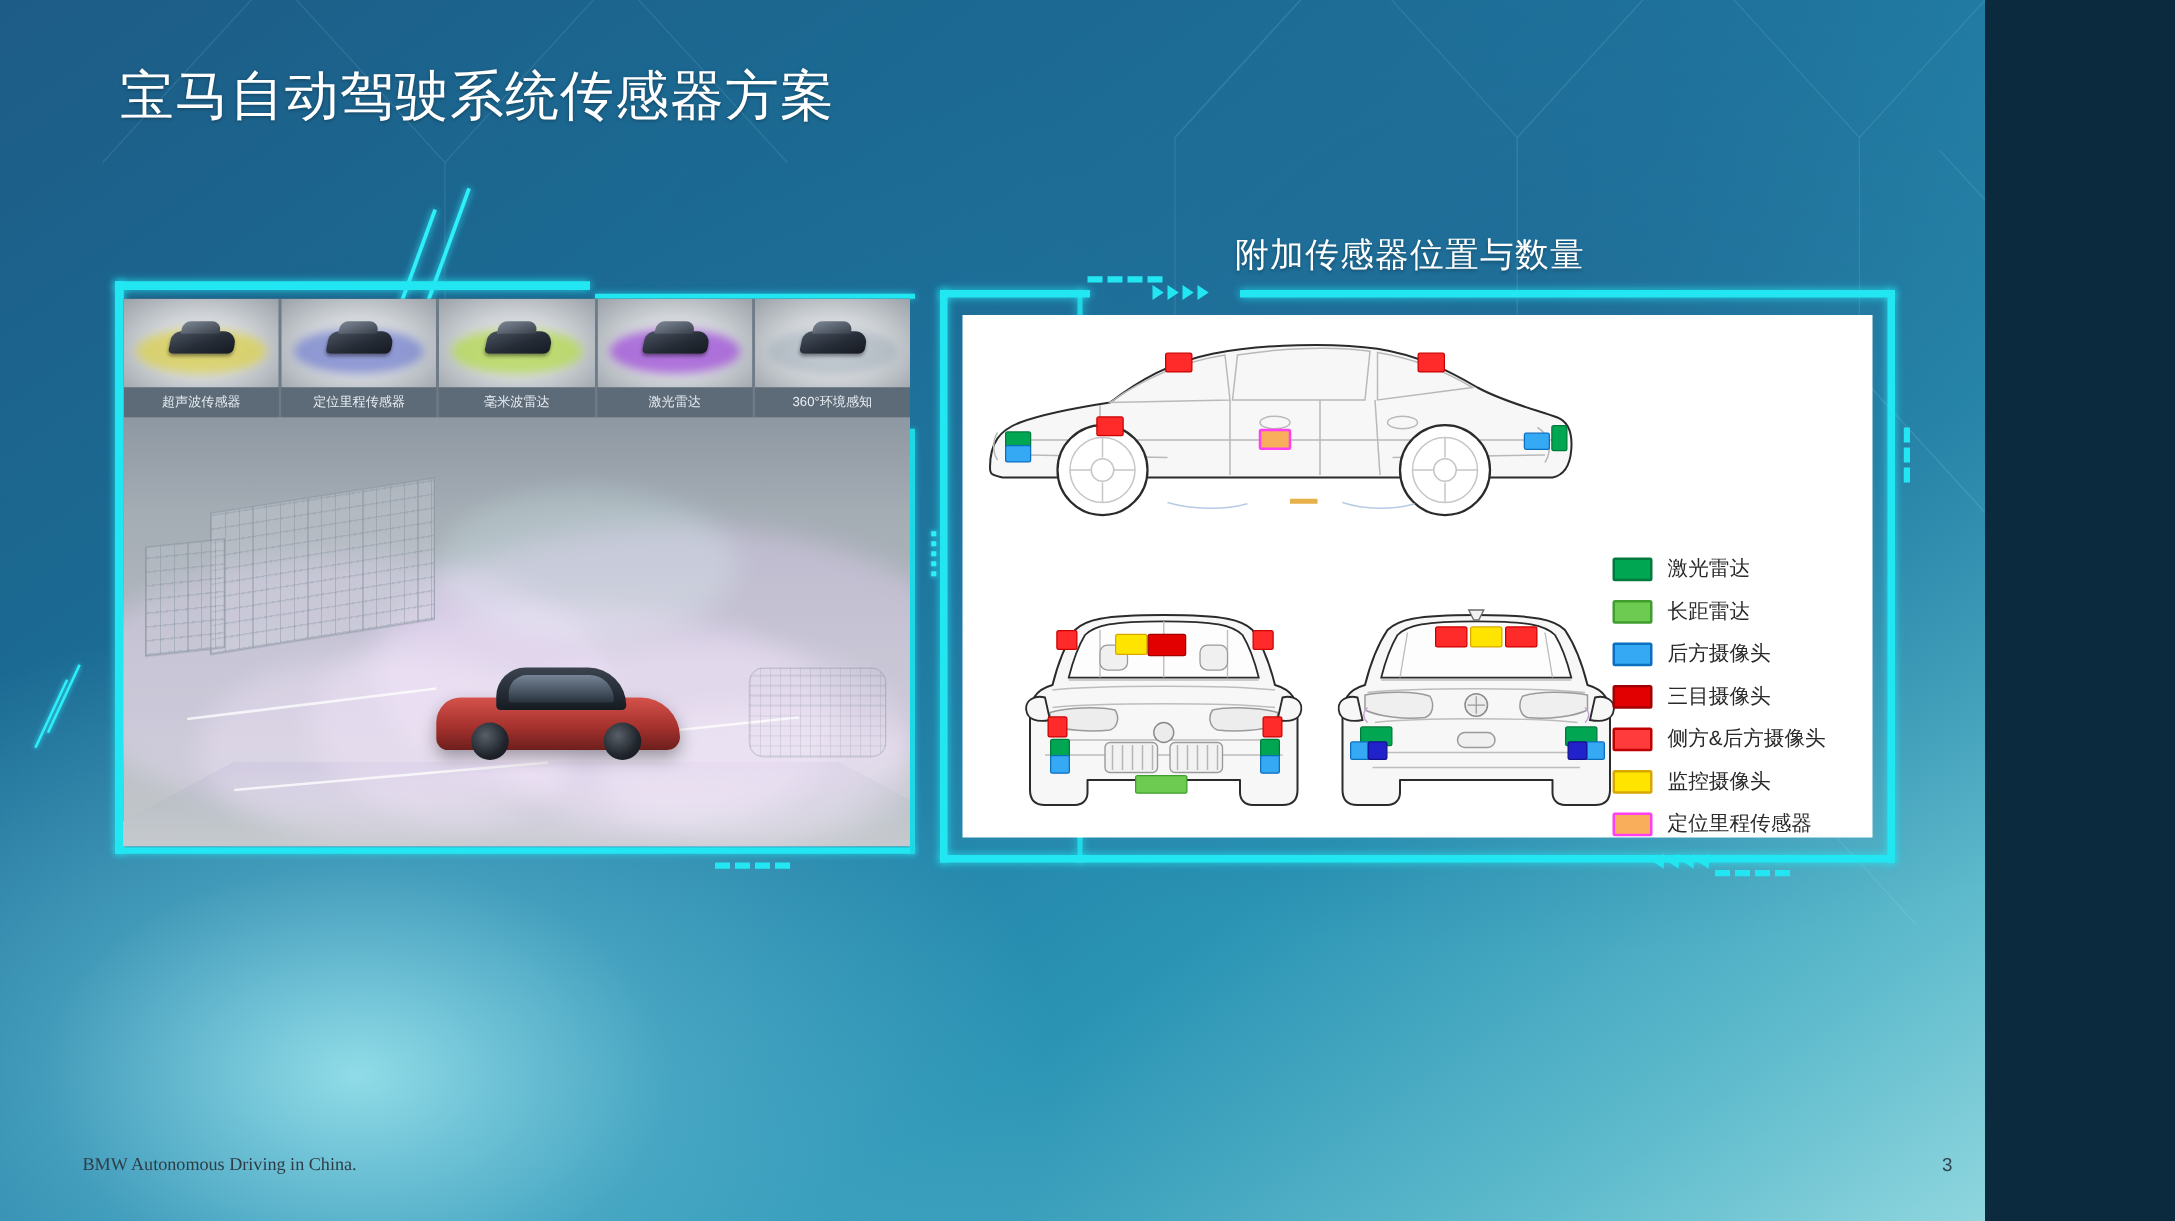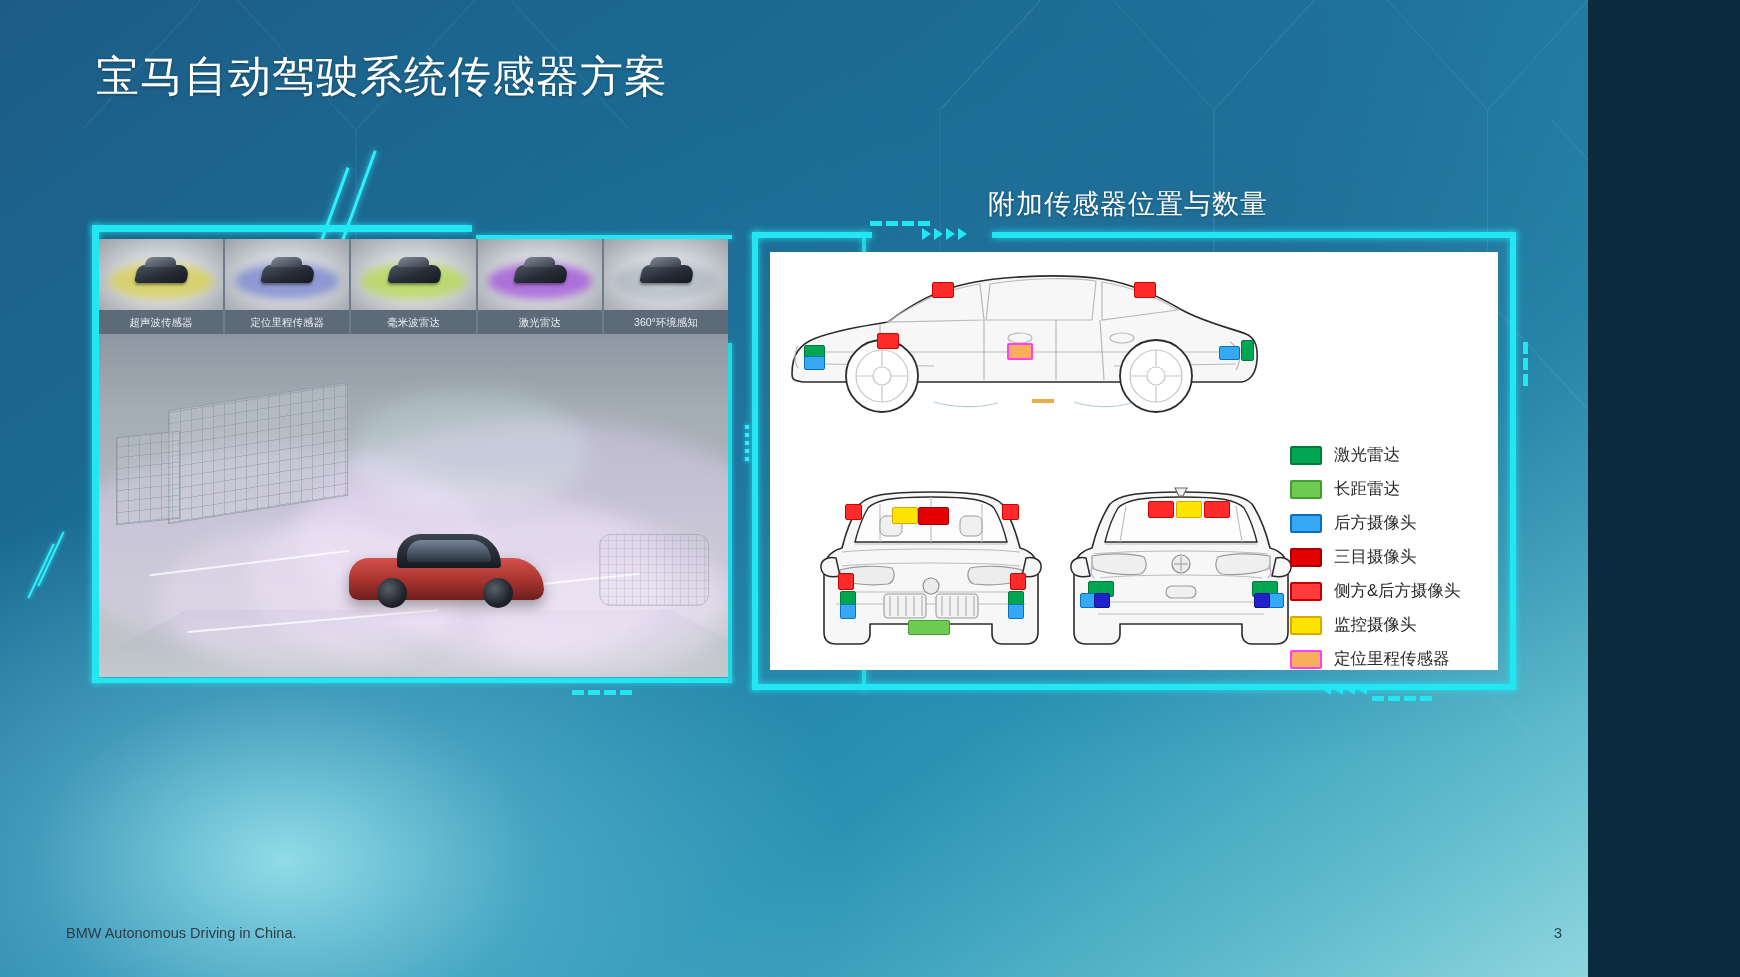--- a/index.html
+++ b/index.html
@@ -303,20 +303,21 @@
     white-space: nowrap;
   }
 
   
   .footer-text {
     position: absolute;
     left: 66px;
     bottom: 36px;
     font-size: 14.5px;
     color: #2e3c46;
+    font-family: Liberation Serif, serif;
   }
   .page-num {
     position: absolute;
     right: 26px;
     bottom: 36px;
     font-size: 15px;
     color: #2e4450;
   }
 
   

